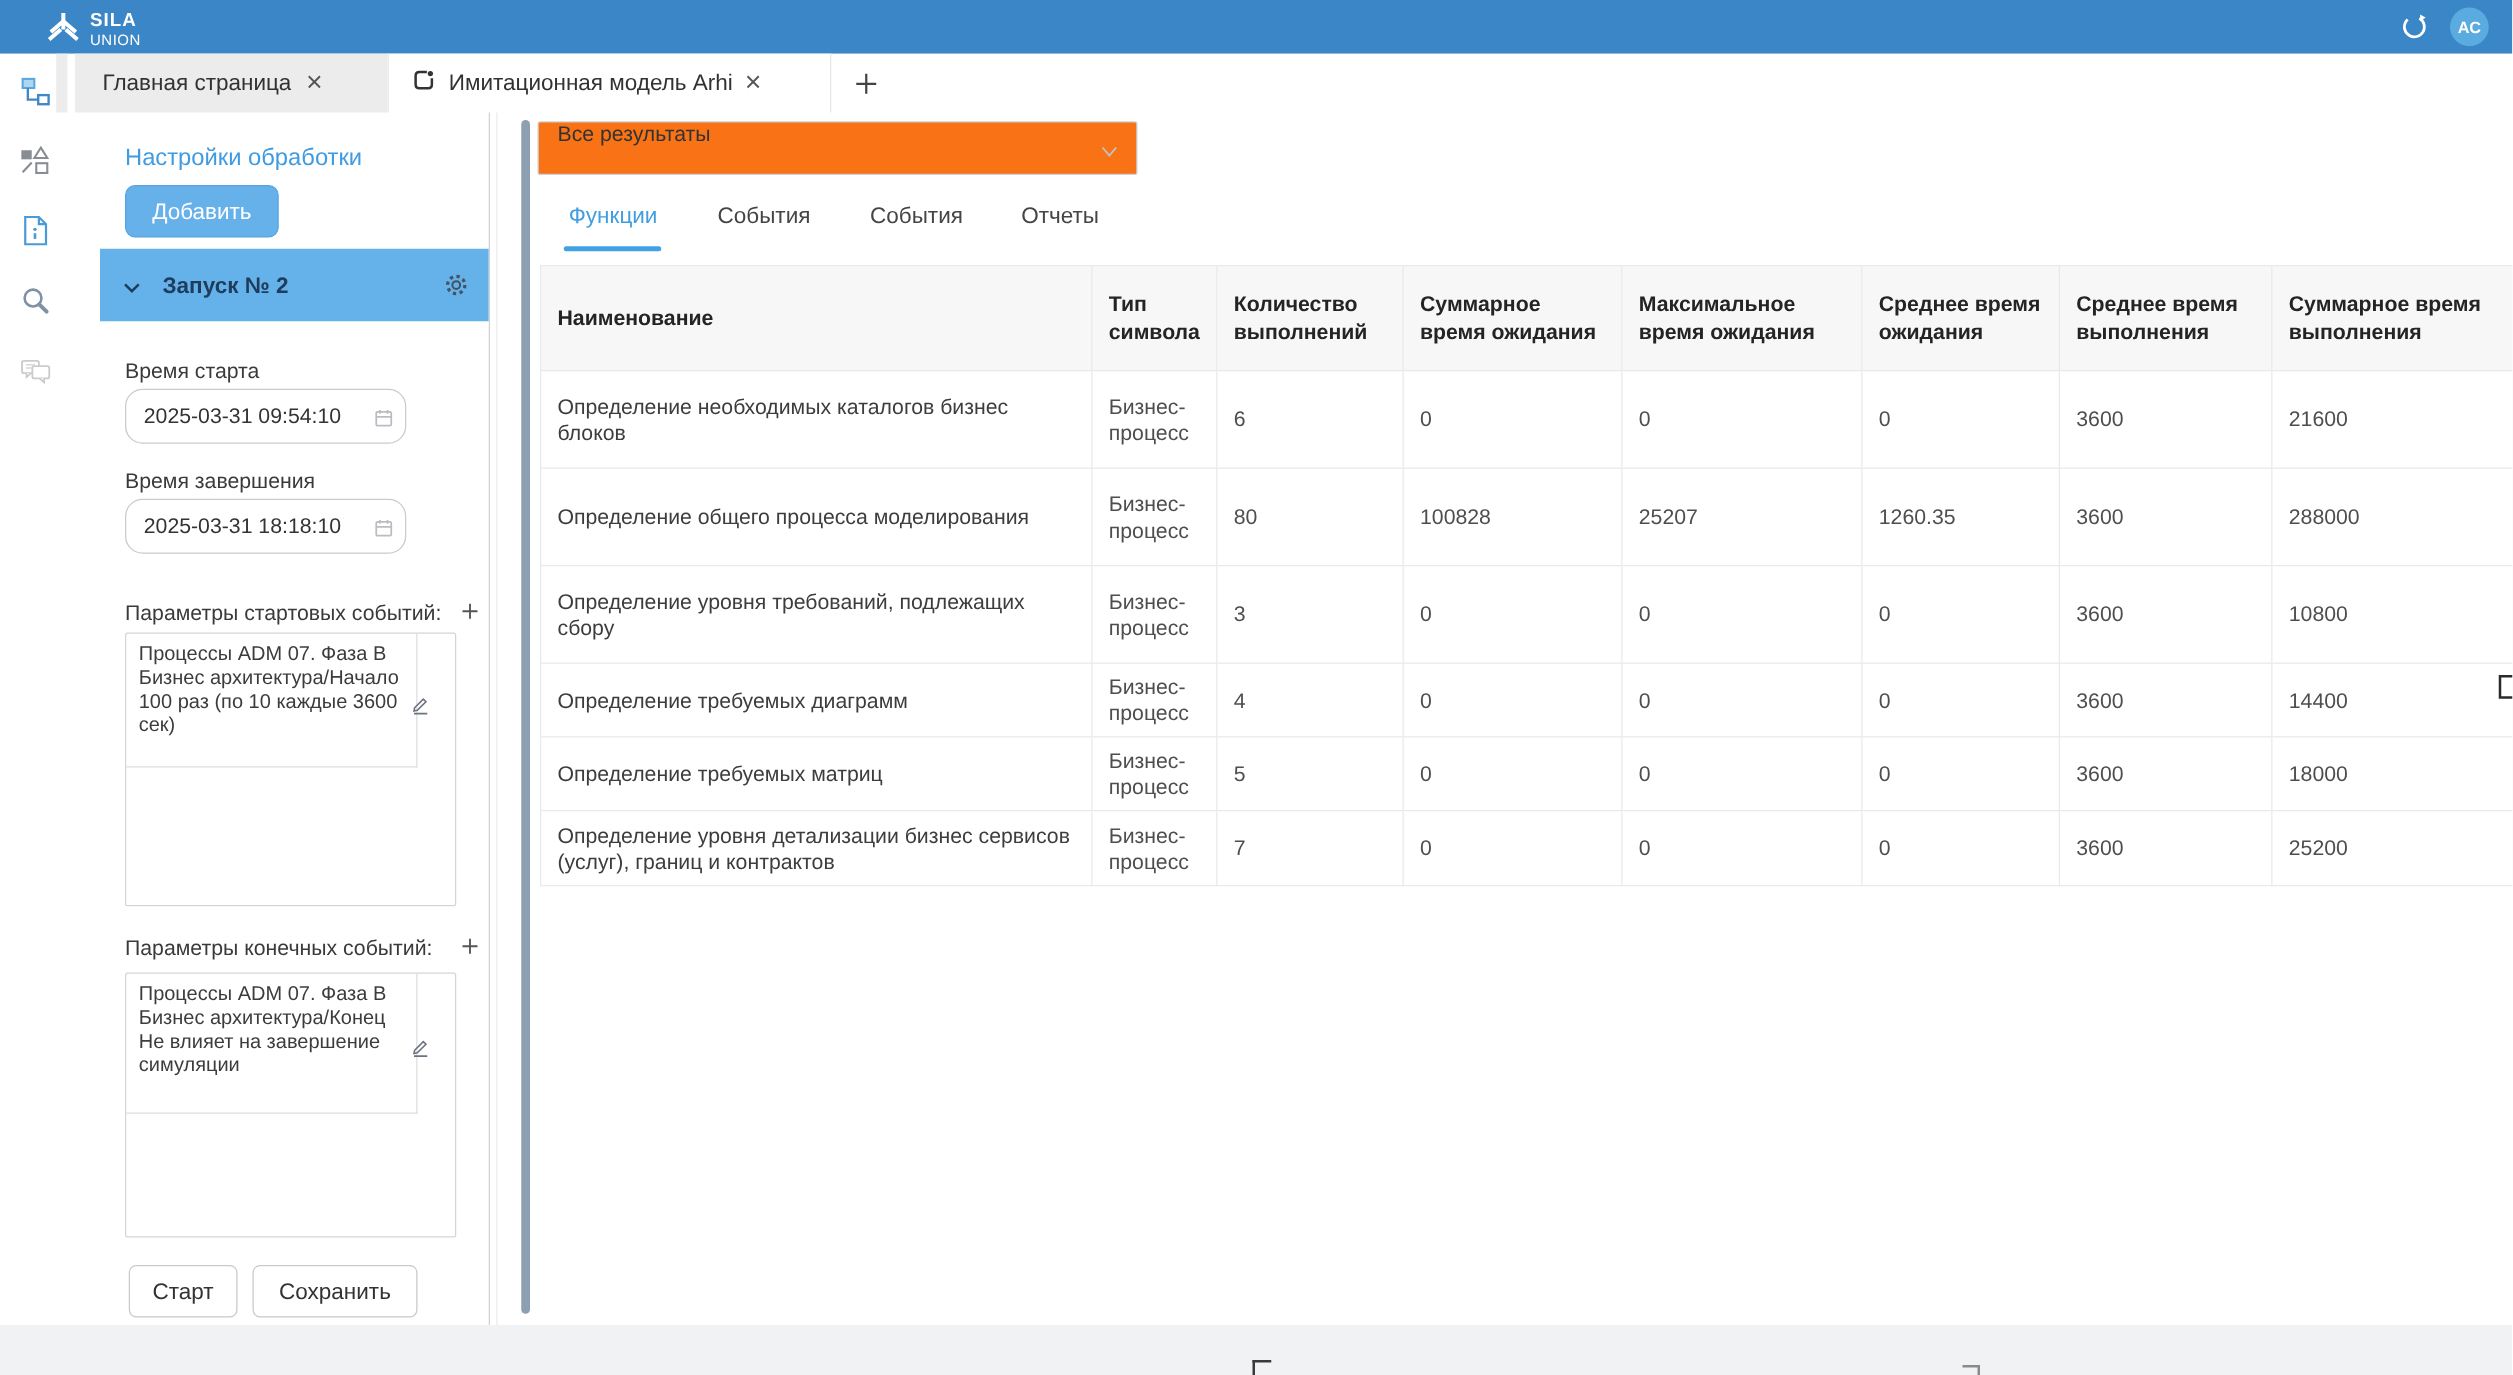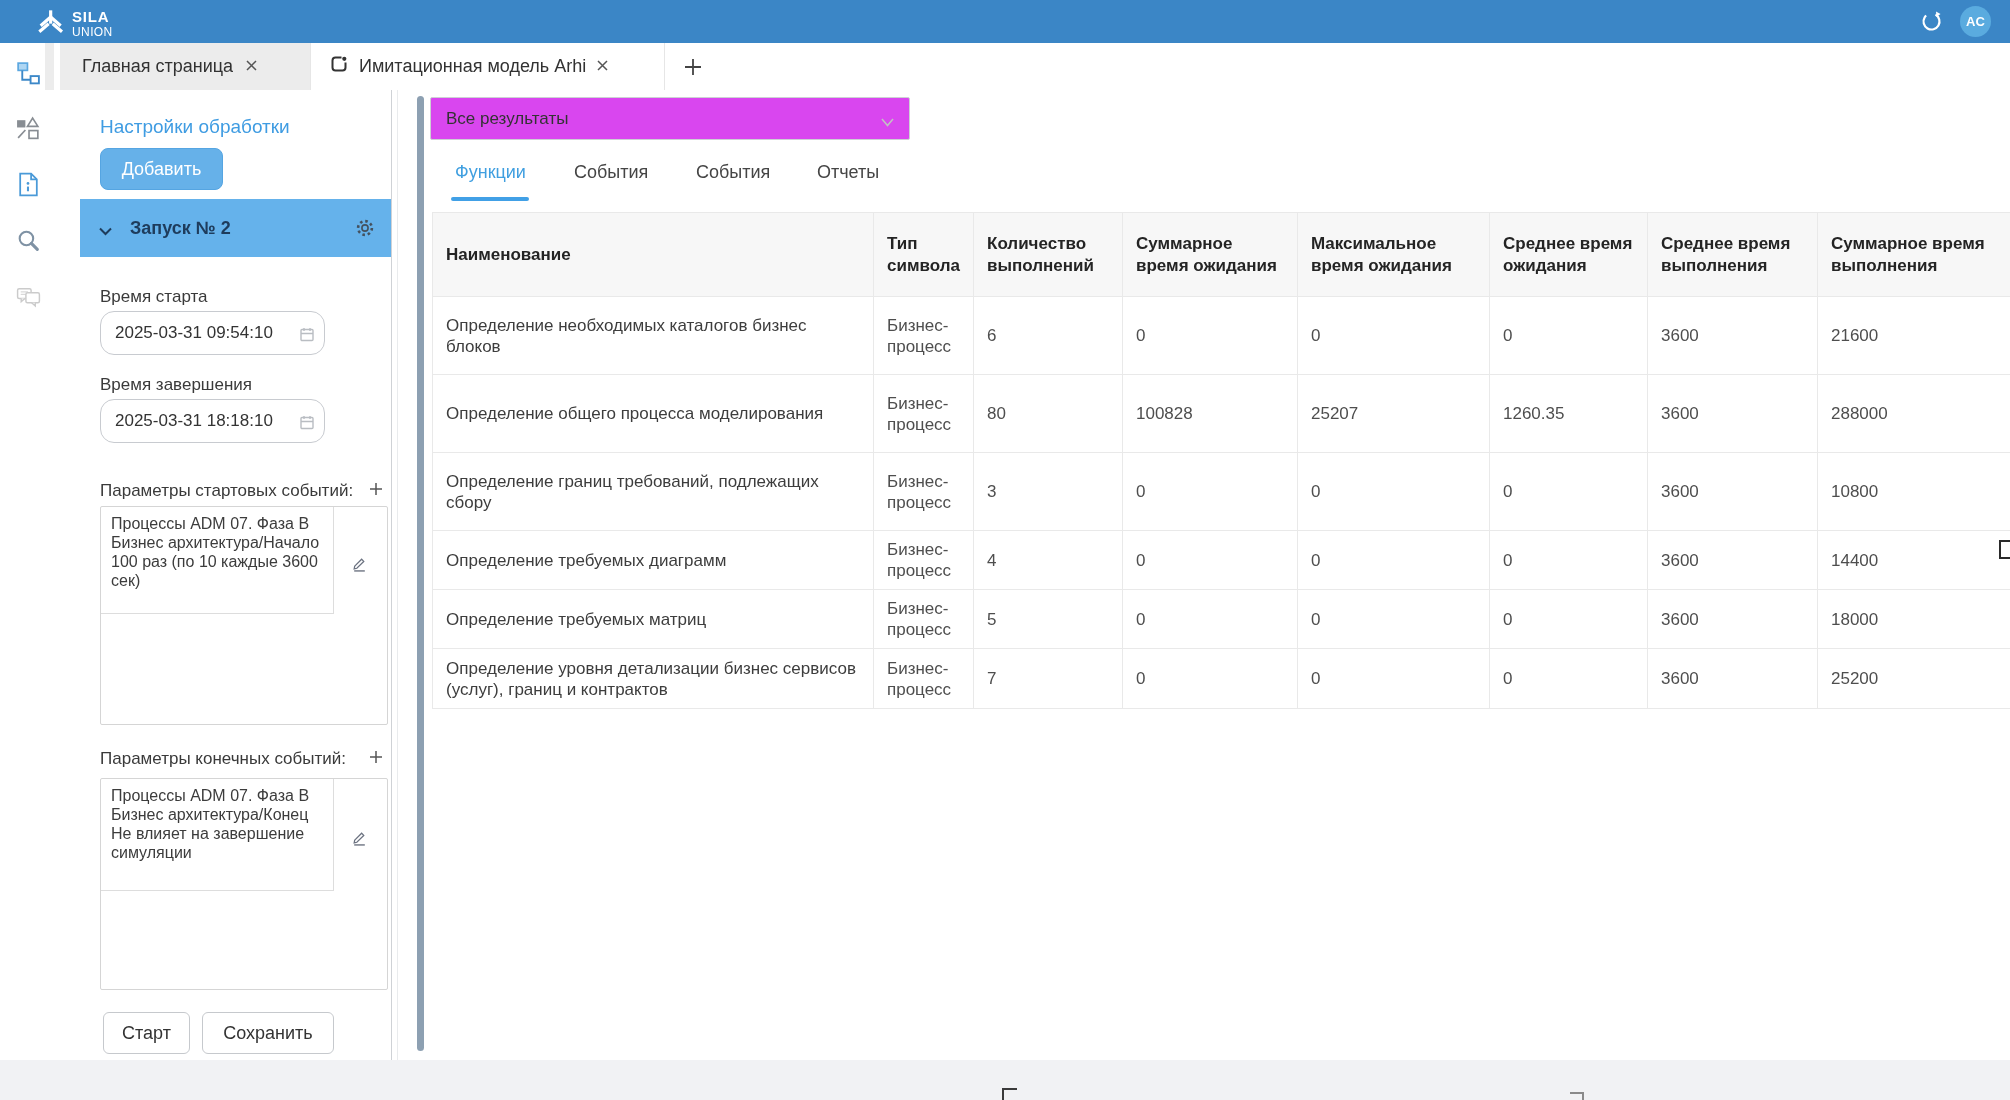--- a/index.html
+++ b/index.html
@@ -37,39 +37,39 @@
   .accordion{left:80px;top:199px;width:311px;height:58px;background:#65b2eb;display:flex;align-items:center;cursor:pointer;}
   .acc-chevron{margin-left:18px;width:15px;height:11px;}
   .acc-label{margin-left:17px;font-size:18px;font-weight:bold;color:#1e3c5c;}
   .acc-gear{position:absolute;right:16px;top:19px;width:20px;height:20px;cursor:pointer;}
   .fld-label{left:100px;font-size:17px;color:#3a3a3a;}
   .fld{left:100px;width:225px;height:44px;border:1px solid #c8cbd0;border-radius:14px;background:#fff;box-sizing:border-box;}
   .fld input{border:0;outline:none;background:transparent;width:180px;height:42px;padding:0 0 0 14px;
              font-family:"Liberation Sans",sans-serif;font-size:17px;color:#333;}
   .fld .cal{position:absolute;right:9px;top:14px;width:16px;height:16px;cursor:pointer;}
   .plus-ic{left:368px;width:16px;height:16px;cursor:pointer;}
-  .pbox{left:100px;width:288px;border:1px solid #d5d5d5;border-radius:2px;background:#fff;box-sizing:border-box;}
+  .pbox{left:100px;width:265px;border:1px solid #d5d5d5;border-radius:2px;background:#fff;box-sizing:border-box;}
   .pitem{position:relative;height:100%;}
   .ptext{position:absolute;left:0;top:0;width:233px;box-sizing:border-box;padding:7px 10px;
          border-right:1px solid #ddd;border-bottom:1px solid #ddd;font-size:16px;line-height:19px;
          color:#3c3c3c;white-space:pre-line;cursor:pointer;}
   .pedit{position:absolute;right:19px;width:17px;height:17px;cursor:pointer;}
   .btn{top:1012px;height:40px;border:1px solid #c6c9cd;border-radius:6px;background:#fff;
        font-size:18px;color:#333;display:flex;align-items:center;justify-content:center;cursor:pointer;}
   .btn-start{left:103px;width:85px;}
   .btn-save{left:202px;width:130px;}
 
   
   .split1{left:391px;top:90px;width:1px;height:970px;background:#cfd2d6;}
   .split2{left:397px;top:90px;width:1px;height:970px;background:#e9ebed;}
   .vscroll{left:417px;top:96px;width:7px;height:955px;background:#8da0b2;border-radius:4px;cursor:pointer;}
 
   
   .filter{left:430px;top:97px;width:480px;height:43px;border:1px solid #cdd0d4;border-radius:2px;
-          background:#d946ef;box-sizing:border-box;display:flex;align-items:center;cursor:pointer;}
+          background:#f97316;box-sizing:border-box;display:flex;cursor:pointer;}
   .filter .val{margin-left:15px;font-size:17px;color:#333;}
   .filter .chev{position:absolute;right:14px;top:16px;width:15px;height:11px;}
   .rtab{top:162px;font-size:18px;color:#454545;cursor:pointer;}
   .rtab.active{color:#409fe0;}
   .inkbar{left:451px;top:197px;width:78px;height:4px;background:#41a0e6;border-radius:2px;}
 
   
   table.res{position:absolute;left:432px;top:212px;width:1578px;border-collapse:collapse;table-layout:fixed;}
   table.res th{background:#f7f7f7;border:1px solid #e9e9e9;font-size:17px;font-weight:bold;color:#242424;
                text-align:left;vertical-align:middle;padding:8px 13px;height:84px;box-sizing:border-box;line-height:22px;}
@@ -329,21 +329,21 @@
         <td class="name">Определение общего процесса моделирования</td>
         <td>Бизнес-процесс</td>
         <td>80</td>
         <td>100828</td>
         <td>25207</td>
         <td>1260.35</td>
         <td>3600</td>
         <td>288000</td>
       </tr>
       <tr class="r-tall">
-        <td class="name">Определение границ требований, подлежащих сбору</td>
+        <td class="name">Определение уровня требований, подлежащих сбору</td>
         <td>Бизнес-процесс</td>
         <td>3</td>
         <td>0</td>
         <td>0</td>
         <td>0</td>
         <td>3600</td>
         <td>10800</td>
       </tr>
       <tr class="r-short">
         <td class="name">Определение требуемых диаграмм</td>

